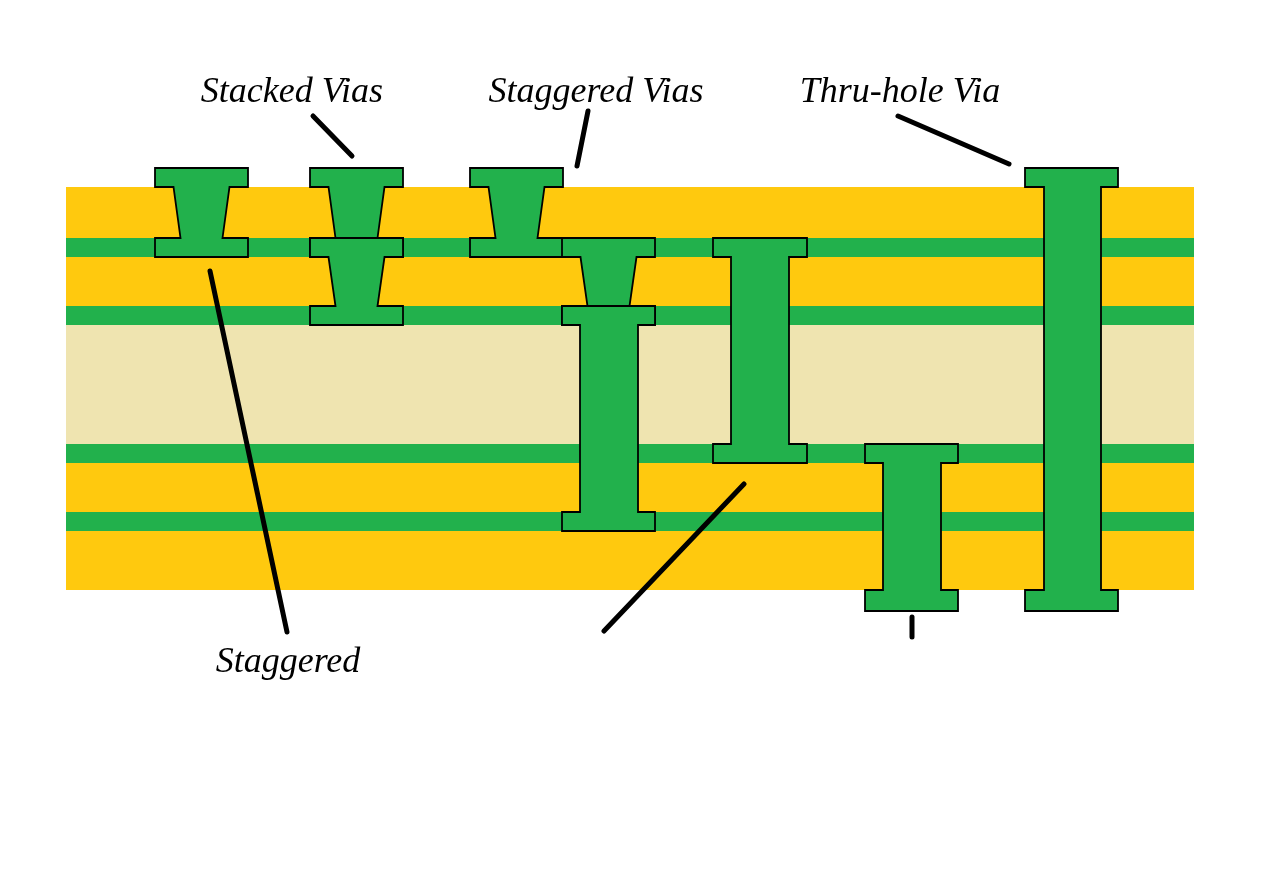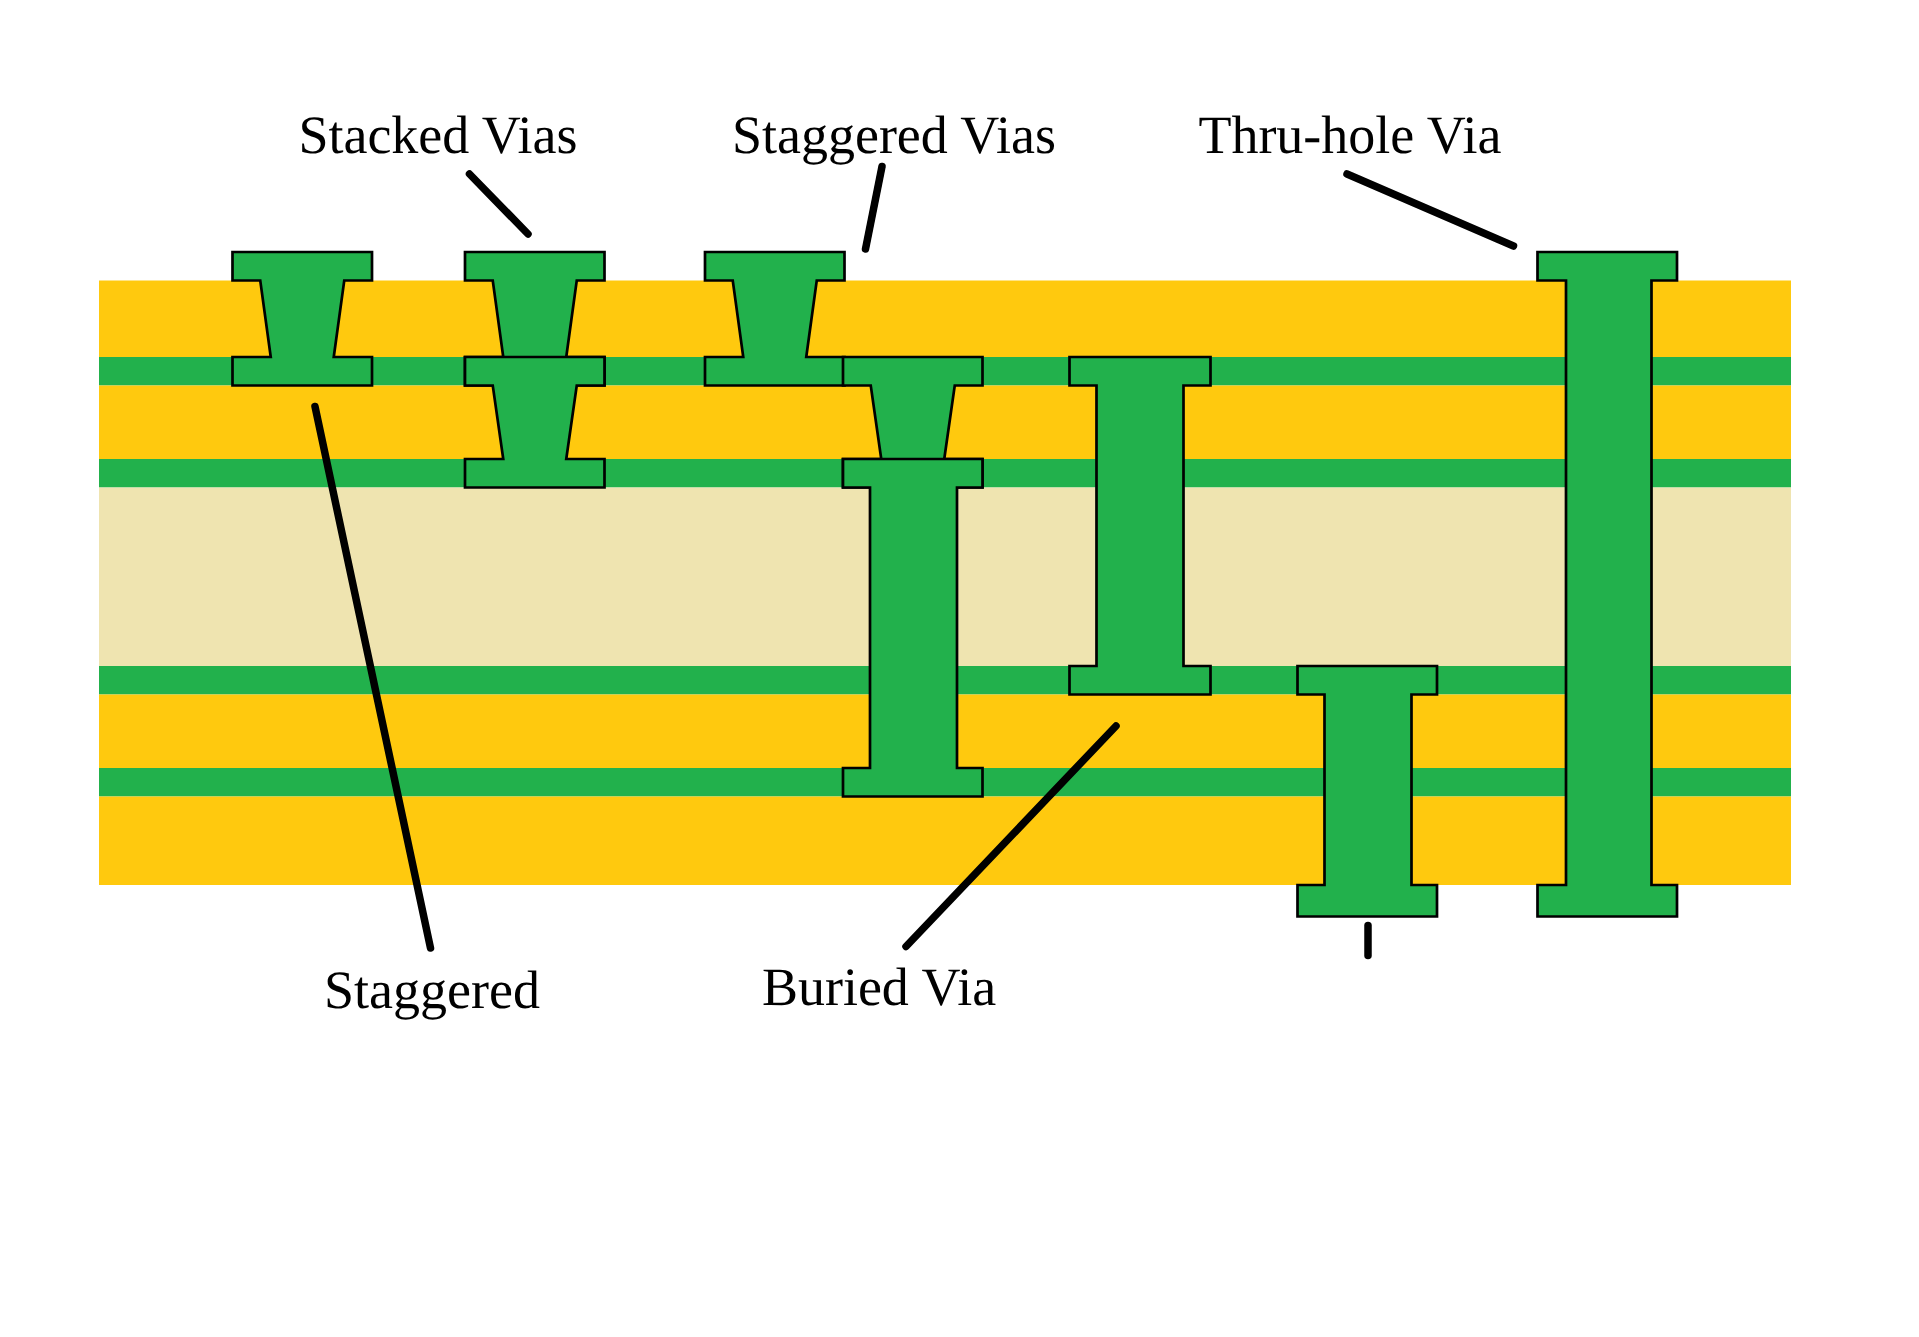--- a/index.html
+++ b/index.html
@@ -7,20 +7,21 @@
     padding: 0;
     background: #ffffff;
   }
   .canvas {
     position: relative;
     width: 1279px;
     height: 891px;
     background: var(--bg, #ffffff);
     overflow: hidden;
     font-family: "Liberation Serif", "DejaVu Serif", serif;
+    font-style: italic;
   }
   .diagram-svg {
     position: absolute;
     left: 0;
     top: 0;
     width: 1279px;
     height: 891px;
   }
   .layer-yellow { fill: var(--substrate, #FFC90E); }
   .layer-green  { fill: var(--copper, #22B14C); }
@@ -98,16 +99,15 @@
       <line class="leader" x1="210" y1="271" x2="287" y2="632"></line>
       <line class="leader" x1="744" y1="484" x2="604" y2="631"></line>
       <line class="leader" x1="912" y1="617" x2="912" y2="637"></line>
     </g>
   </svg>
 
   <div class="label" style="left:292px; top:72px;">Stacked Vias</div>
   <div class="label" style="left:596px; top:72px;">Staggered Vias</div>
   <div class="label" style="left:900px; top:72px;">Thru-hole Via</div>
   <div class="label" style="left:288px; top:642px;">Staggered</div>
-  <div class="label" style="left:586px; top:640px;">Buried Via</div>
 
 
 </div>
 
 </body></html>

